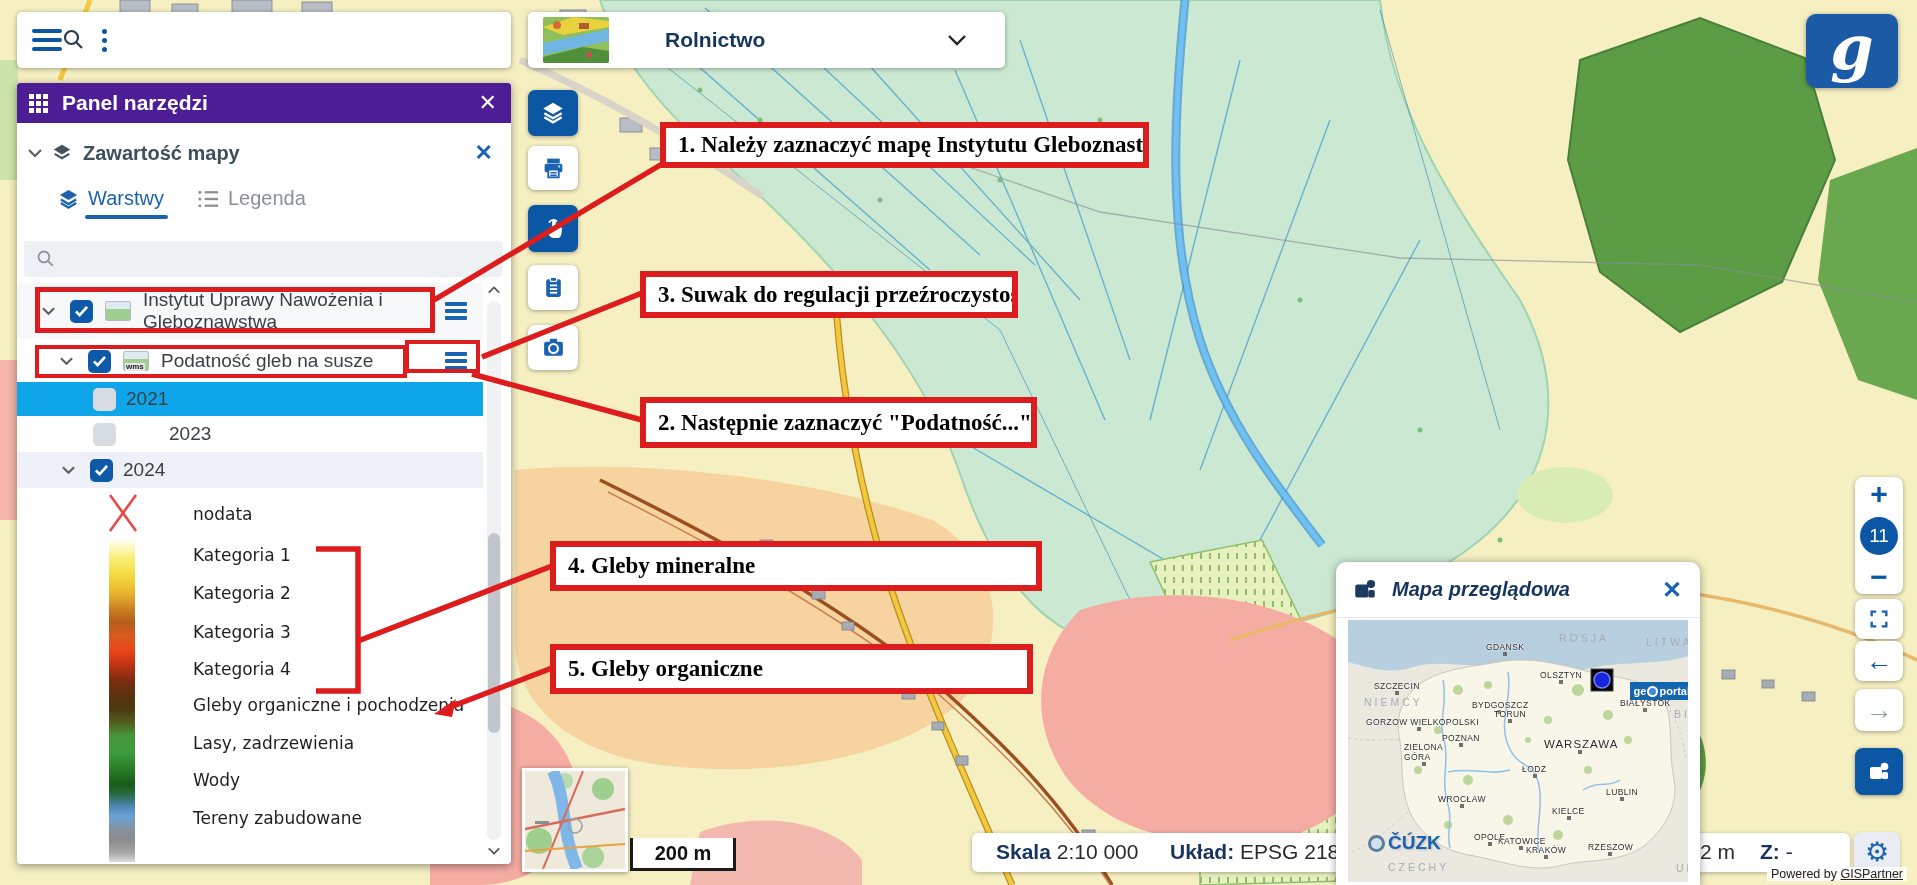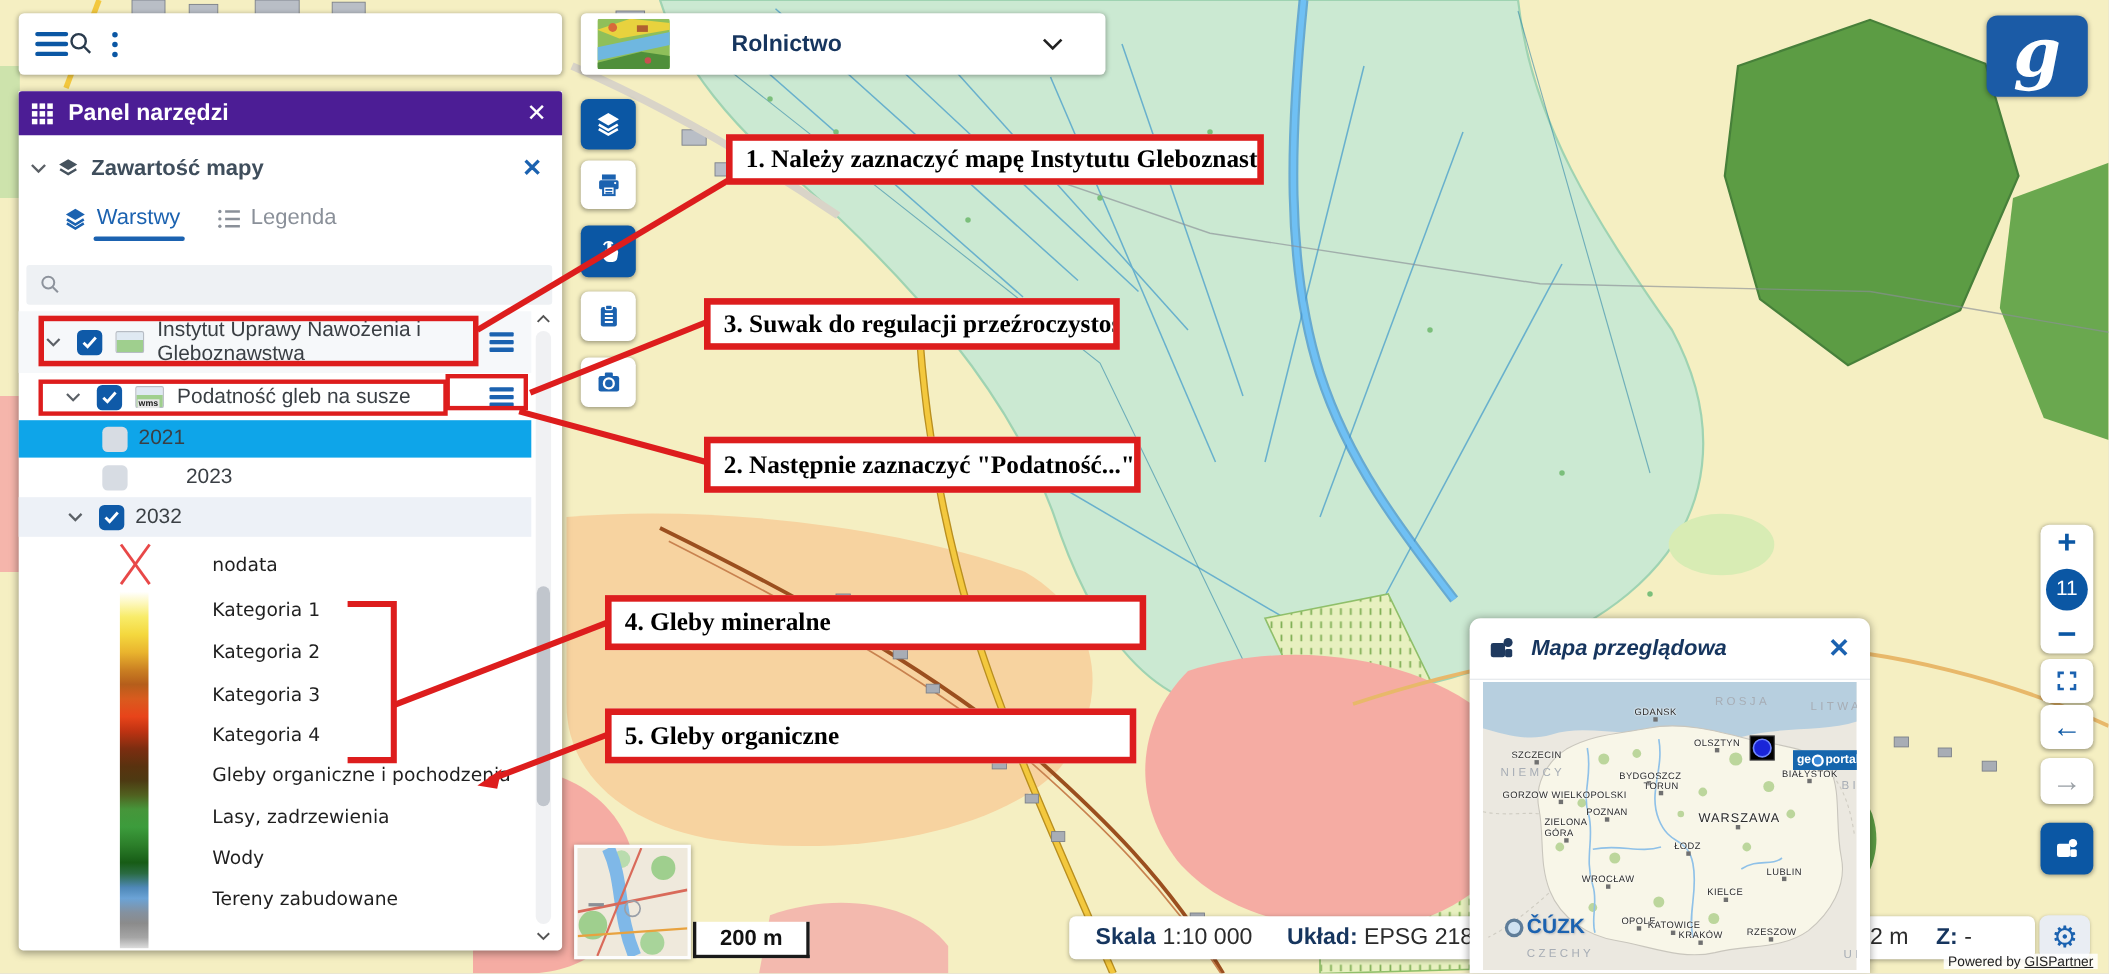--- a/index.html
+++ b/index.html
@@ -443,21 +443,21 @@
     </div>
     <div class="trow" style="top:369px;height:36px;background:#edf1f7;">
       <svg width="15" height="10" viewBox="0 0 16 10" style="margin-left:44px;flex:none">
         <polyline points="2,2 8,8 14,2" stroke="#5b6066" stroke-width="2.2" fill="none"></polyline>
         </svg>
       <span class="cb on" style="margin-left:14px">
         <svg width="15" height="13" viewBox="0 0 16 14">
             <polyline points="2,7 6,11 14,2" stroke="#fff" stroke-width="2.8" fill="none"></polyline>
           </svg>
         </span>
-      <span class="lbl" style="margin-left:10px">2032</span>
+      <span class="lbl" style="margin-left:10px">2024</span>
     </div>
 
     <svg style="position:absolute;left:88px;top:408px;" width="36" height="44" viewBox="0 0 36 44">
       <line x1="5" y1="4" x2="31" y2="40" stroke="#e84848" stroke-width="2.6"></line>
       <line x1="31" y1="4" x2="5" y2="40" stroke="#e84848" stroke-width="2.6"></line>
     </svg>
     <div id="grad"></div>
     <span class="legend-lbl" style="top:421px;">nodata</span>
     <span class="legend-lbl" style="top:462px;">Kategoria 1</span>
     <span class="legend-lbl" style="top:500px;">Kategoria 2</span>
@@ -603,21 +603,21 @@
       <span class="ov-city" style="left:126px;top:212px;">OPOLE</span>
       <span class="ov-city" style="left:150px;top:216px;">KATOWICE</span>
       <span class="ov-city" style="left:178px;top:225px;">KRAKÓW</span>
       <span class="ov-city" style="left:240px;top:222px;">RZESZOW</span>
     </div>
   </div>
 
   <div id="statusbar">
     <span class="grp" style="left:24px;">
       <b>Skala</b>
-      <span>1:10 000</span>
+      <span>2:10 000</span>
     </span>
     <span class="grp" style="left:198px;">
       <b>Układ:</b>
       <span>EPSG 2180 (ukł</span>
     </span>
     <span class="grp" style="left:728px;">
       <span>2 m</span>
     </span>
     <span class="grp" style="left:788px;">
       <b>Z:</b>

